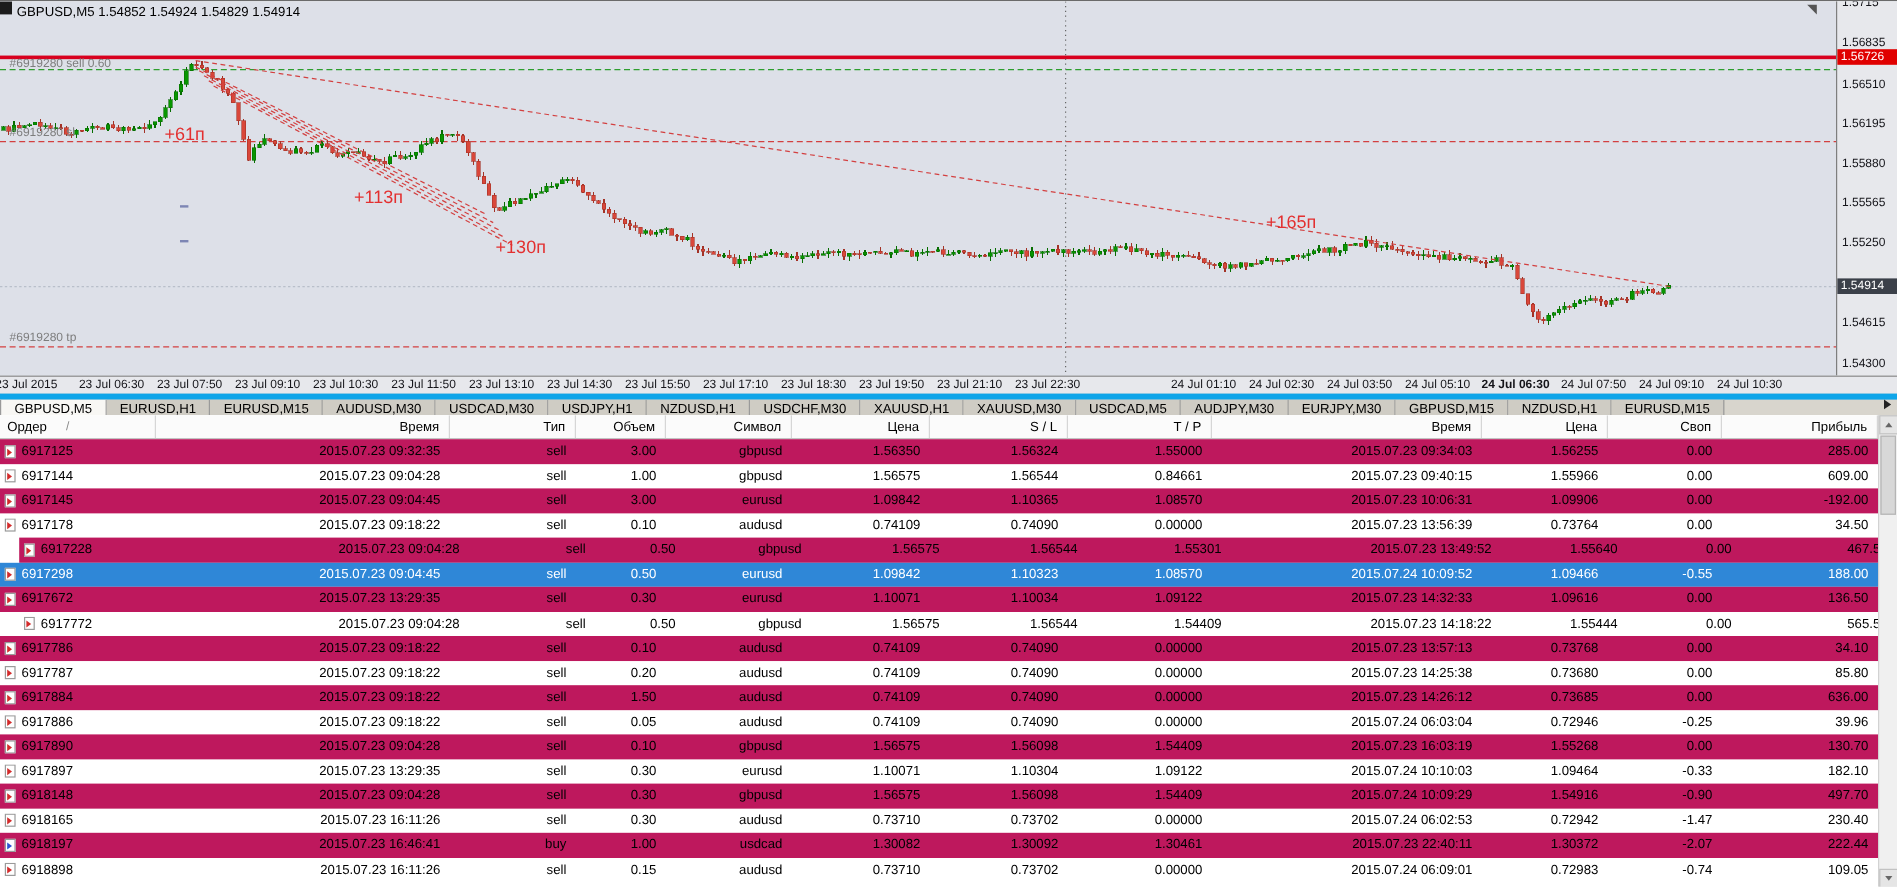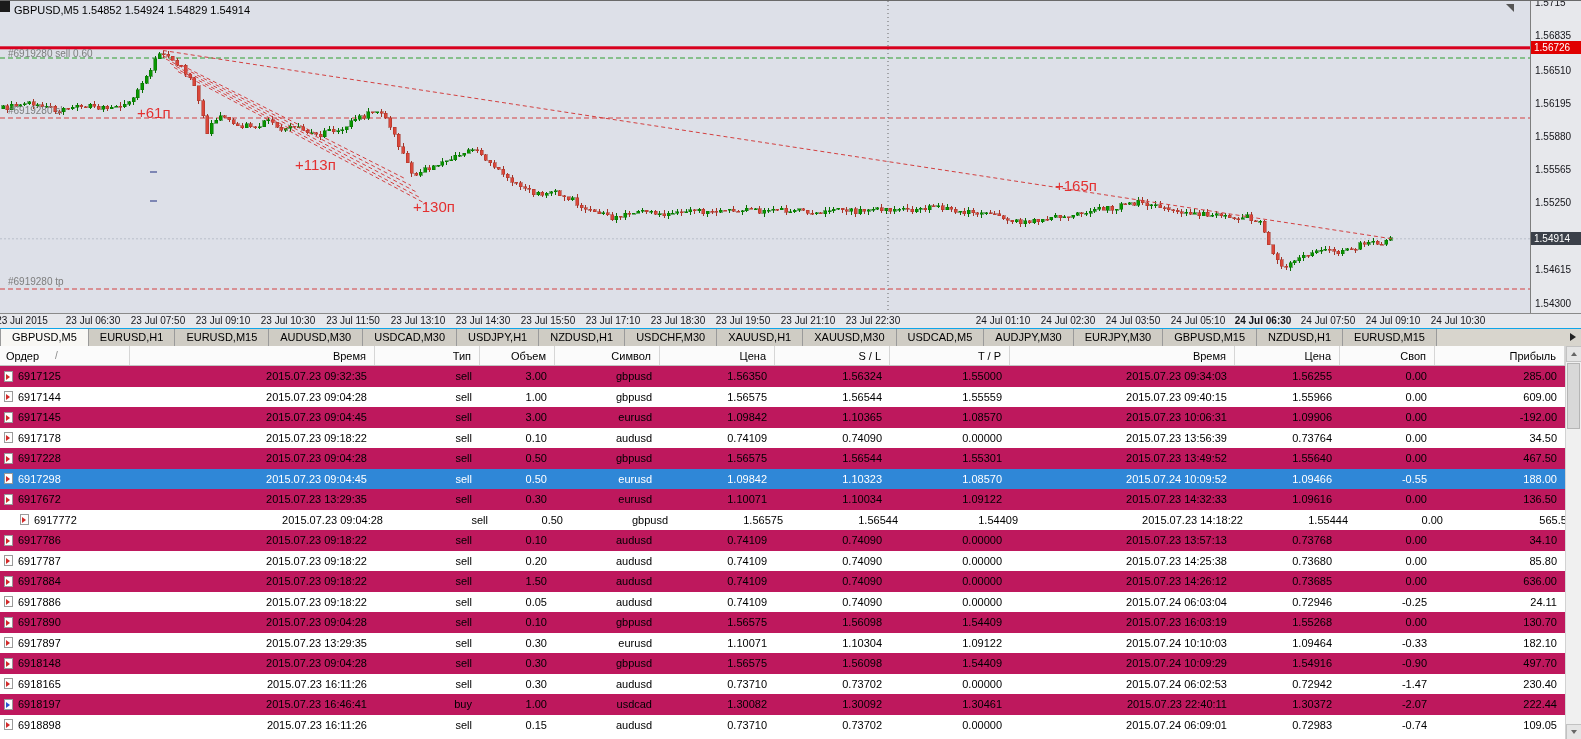--- a/index.html
+++ b/index.html
@@ -19,21 +19,21 @@
   .shift-marker{position:absolute;left:1506px;top:3px;width:0;height:0;border-top:8px solid #555;border-left:8px solid transparent}
 
   .price-scale{position:absolute;left:1530px;top:0;width:51px;height:312px;background:#e7e8ec;border-left:1px solid #7e7e7e;overflow:hidden}
   .slabel{position:absolute;left:4px;font-size:10px;color:#15151a;white-space:nowrap}
   .badge{position:absolute;left:0;width:51px;height:13px;line-height:13px;font-size:10px;color:#fff;padding-left:3px;white-space:nowrap}
 
   .time-axis{position:absolute;left:0;top:312px;width:1581px;height:15px;background:#e7e8ec;border-top:1px solid #8a8a8a;overflow:hidden}
   .tlabel{position:absolute;top:1px;font-size:10px;color:#15151a;white-space:nowrap;transform:translateX(-50%)}
 
   
-  .tab-bar{position:absolute;left:0;top:327px;width:1581px;height:18px;background:#d8d5cd;display:flex;align-items:stretch;overflow:hidden;border-top:1px solid #0ea5e9}
+  .tab-bar{position:absolute;left:0;top:327px;width:1581px;height:18px;background:#d8d5cd;display:flex;align-items:stretch;overflow:hidden;border-top:5px solid #0ea5e9}
   .tab{padding:0 11px;line-height:17px;font-size:11px;color:#000;border-right:1px solid #9a9a9a;background:#cfccc4;white-space:nowrap}
   .tab:first-child{border-left:1px solid #9a9a9a}
   .tab.active{background:#f8f7f4}
   .tab-scroll{position:absolute;right:5px;top:5px;width:0;height:0;border-top:4px solid transparent;border-bottom:4px solid transparent;border-left:6px solid #222}
 
   
   .history{position:absolute;left:0;top:345px;width:1565px;height:394px;background:#fff;overflow:hidden}
   .thead-row{display:grid;height:20px;background:#fbfbfb;border-bottom:1px solid #c3c3c3}
   .th{display:flex;align-items:center;justify-content:flex-end;padding:0 8px;border-right:1px solid #d6d6d6;font-size:11px;color:#000;overflow:hidden;white-space:nowrap}
   .th.th-first{justify-content:flex-start;padding-left:6px}
@@ -857,21 +857,21 @@
           <div class="td td-first">
             <span class="doc-icon"></span>
             <span>6917144</span>
           </div>
           <div class="td">2015.07.23 09:04:28</div>
           <div class="td">sell</div>
           <div class="td">1.00</div>
           <div class="td">gbpusd</div>
           <div class="td">1.56575</div>
           <div class="td">1.56544</div>
-          <div class="td">1.55559</div>
+          <div class="td">0.84661</div>
           <div class="td">2015.07.23 09:40:15</div>
           <div class="td">1.55966</div>
           <div class="td">0.00</div>
           <div class="td">609.00</div>
         </div>
         <div class="tr alt" style="grid-template-columns: 130px 245px 105px 75px 105px 115px 115px 120px 225px 105px 95px 130px;">
           <div class="td td-first">
             <span class="doc-icon"></span>
             <span>6917145</span>
           </div>
@@ -897,21 +897,21 @@
           <div class="td">0.10</div>
           <div class="td">audusd</div>
           <div class="td">0.74109</div>
           <div class="td">0.74090</div>
           <div class="td">0.00000</div>
           <div class="td">2015.07.23 13:56:39</div>
           <div class="td">0.73764</div>
           <div class="td">0.00</div>
           <div class="td">34.50</div>
         </div>
-        <div class="tr alt" style="grid-template-columns: 130px 245px 105px 75px 105px 115px 115px 120px 225px 105px 95px 130px;">
+        <div class="tr alt" style="grid-template-columns: 130px 245px 105px 75px 105px 115px 115px 120px 225px 105px 95px 130px; margin-left: 16px;">
           <div class="td td-first">
             <span class="doc-icon"></span>
             <span>6917228</span>
           </div>
           <div class="td">2015.07.23 09:04:28</div>
           <div class="td">sell</div>
           <div class="td">0.50</div>
           <div class="td">gbpusd</div>
           <div class="td">1.56575</div>
           <div class="td">1.56544</div>
@@ -1031,21 +1031,21 @@
           <div class="td">2015.07.23 09:18:22</div>
           <div class="td">sell</div>
           <div class="td">0.05</div>
           <div class="td">audusd</div>
           <div class="td">0.74109</div>
           <div class="td">0.74090</div>
           <div class="td">0.00000</div>
           <div class="td">2015.07.24 06:03:04</div>
           <div class="td">0.72946</div>
           <div class="td">-0.25</div>
-          <div class="td">24.11</div>
+          <div class="td">39.96</div>
         </div>
         <div class="tr alt" style="grid-template-columns: 130px 245px 105px 75px 105px 115px 115px 120px 225px 105px 95px 130px;">
           <div class="td td-first">
             <span class="doc-icon"></span>
             <span>6917890</span>
           </div>
           <div class="td">2015.07.23 09:04:28</div>
           <div class="td">sell</div>
           <div class="td">0.10</div>
           <div class="td">gbpusd</div>

